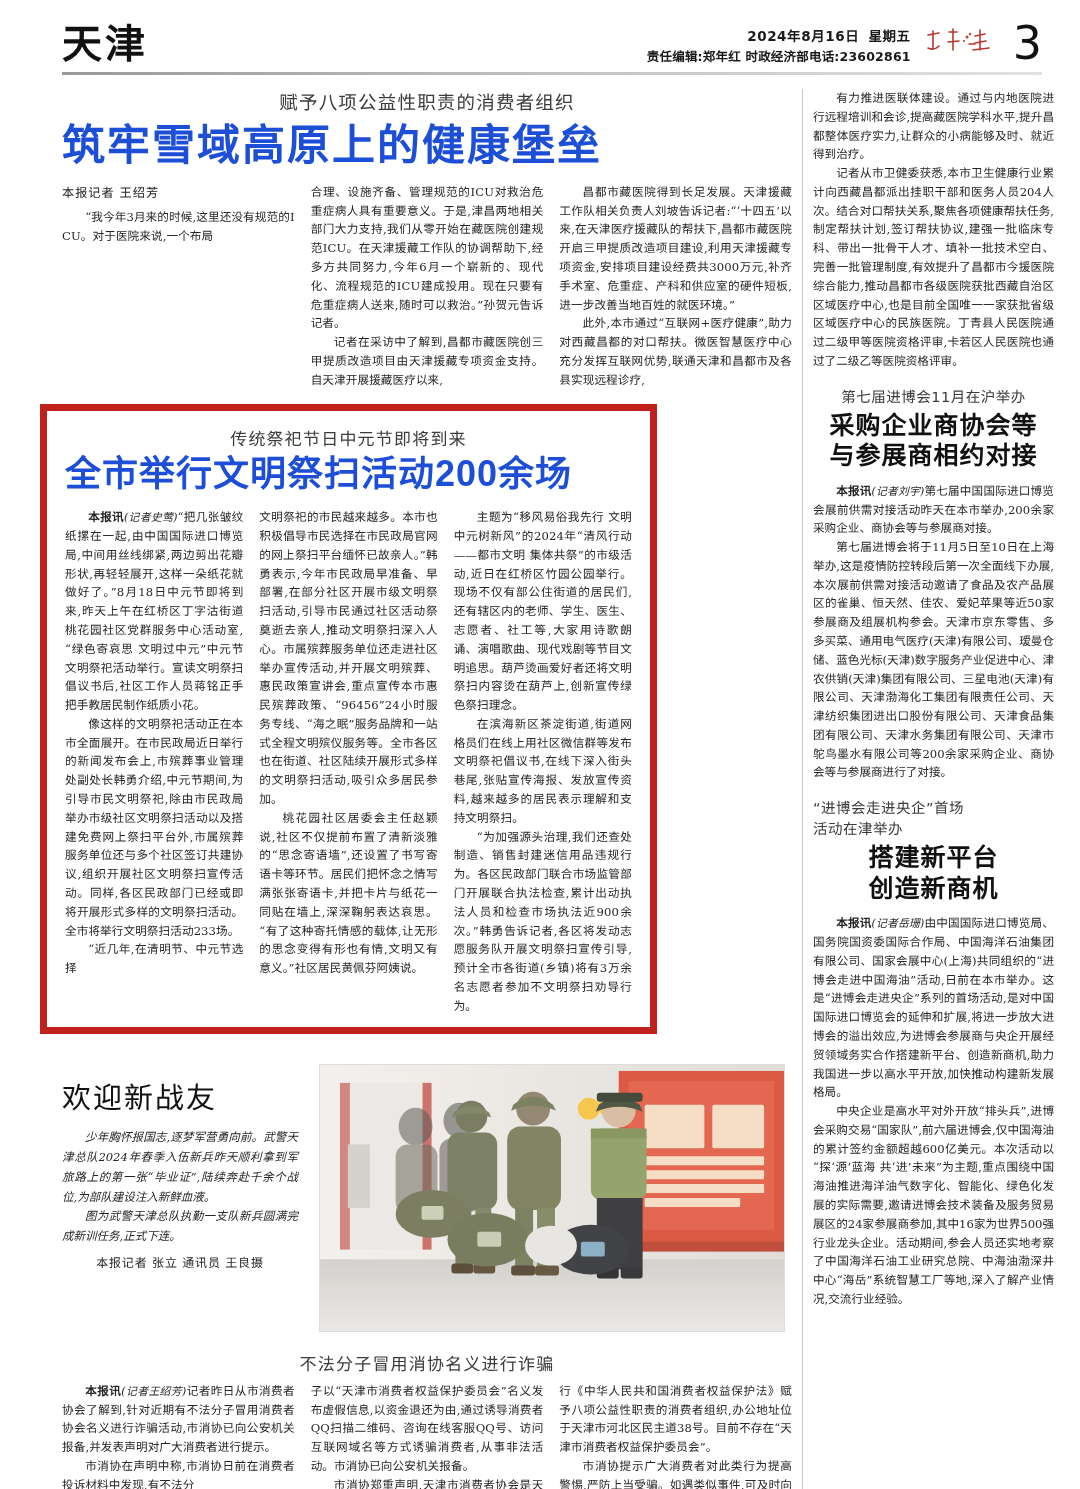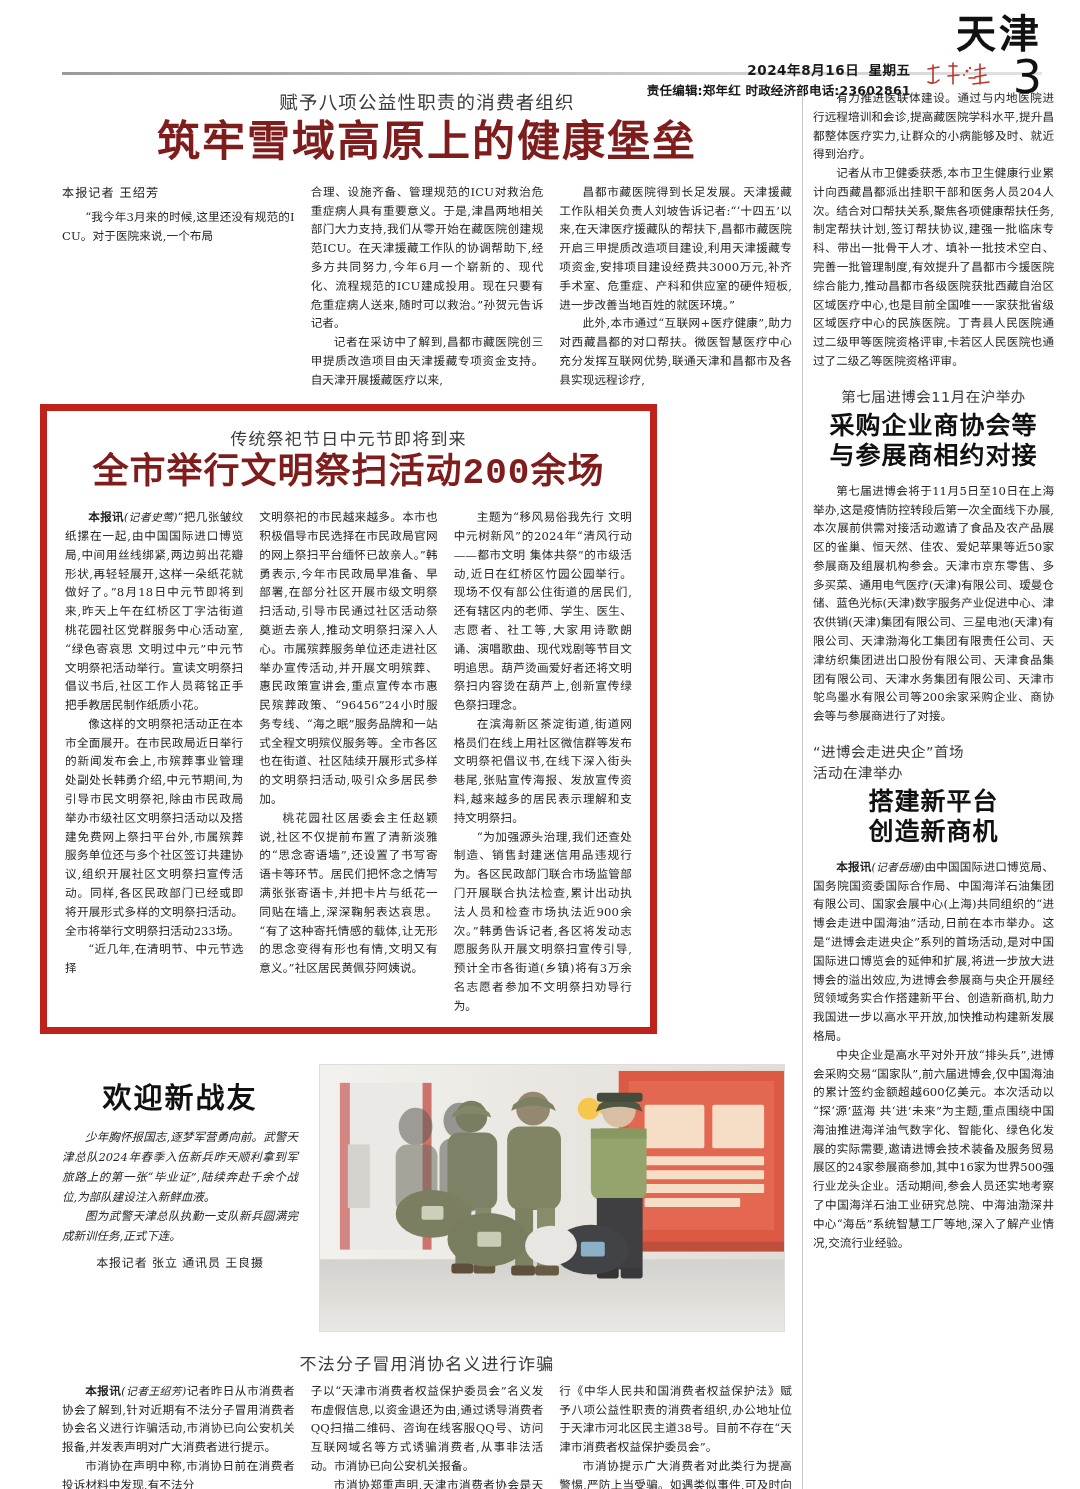--- a/index.html
+++ b/index.html
@@ -24,21 +24,20 @@
     position: relative;
   }
 
   
   .masthead {
     display: flex;
     align-items: flex-end;
     justify-content: space-between;
     padding: 14px 38px 6px 62px;
     height: 72px;
-    flex-direction: column;
   }
   .masthead-title {
     font-family: "DejaVu Sans", "Liberation Sans", sans-serif;
     font-weight: 700;
     font-size: 40px;
     letter-spacing: 3px;
     color: #111;
     line-height: 1;
     padding-bottom: 2px;
   }
@@ -106,26 +105,26 @@
     text-align: center;
     font-family: "DejaVu Sans", "Liberation Sans", sans-serif;
     font-size: 18.5px;
     font-weight: 500;
     color: #3b3b3b;
     letter-spacing: 1.2px;
     line-height: 1.5;
     margin-bottom: 4px;
   }
   .headline {
-    text-align: center;
-    font-family: Liberation Mono, monospace;
+    text-align: left;
+    font-family: Liberation Sans, sans-serif;
     font-weight: 700;
     font-size: 43px;
     letter-spacing: 2px;
-    color: #7f1d1d;
+    color: #1d4ed8;
     line-height: 1.12;
     margin: 2px 0 14px;
   }
 
   
   .cols3 { display: flex; gap: 16px; }
   .cols3 > .col { flex: 1 1 0; min-width: 0; }
 
   .col p, .col .para {
     font-family: "DejaVu Serif", "Liberation Serif", serif;
@@ -208,24 +207,24 @@
     color: #262626;
     word-break: break-all;
   }
   .rail-gap { height: 16px; }
 
   
   .mid-row { display: flex; margin-top: 14px; gap: 14px; }
   .mid-left { width: 236px; flex: 0 0 236px; }
   .mid-left .sub-headline {
     font-family: "DejaVu Sans", "Liberation Sans", sans-serif;
-    font-weight: 700;
+    font-weight: 400;
     font-size: 29px;
     letter-spacing: 2px;
-    text-align: center;
+    text-align: left;
     color: #111;
     margin: 26px 0 12px;
   }
   .mid-left p {
     font-family: "DejaVu Serif", "Liberation Serif", serif;
     font-size: 11.5px;
     line-height: 1.72;
     text-align: justify;
     text-justify: inter-character;
     margin: 0;
@@ -451,20 +450,21 @@
 
       <p>有力推进医联体建设。通过与内地医院进行远程培训和会诊,提高藏医院学科水平,提升昌都整体医疗实力,让群众的小病能够及时、就近得到治疗。</p>
       <p>记者从市卫健委获悉,本市卫生健康行业累计向西藏昌都派出挂职干部和医务人员204人次。结合对口帮扶关系,聚焦各项健康帮扶任务,制定帮扶计划,签订帮扶协议,建强一批临床专科、带出一批骨干人才、填补一批技术空白、完善一批管理制度,有效提升了昌都市今援医院综合能力,推动昌都市各级医院获批西藏自治区区域医疗中心,也是目前全国唯一一家获批省级区域医疗中心的民族医院。丁青县人民医院通过二级甲等医院资格评审,卡若区人民医院也通过了二级乙等医院资格评审。</p>
 
       <div class="rail-gap"></div>
 
       <div>
         <div class="rail-kicker">第七届进博会11月在沪举办</div>
         <div class="rail-headline" style="white-space:pre-line">采购企业商协会等
 与参展商相约对接</div>
+        <p><span class="lead-tag">本报讯</span><span class="reporter-tag">(记者刘宇)</span><span>第七届中国国际进口博览会展前供需对接活动昨天在本市举办,200余家采购企业、商协会等与参展商对接。</span></p>
         <p>第七届进博会将于11月5日至10日在上海举办,这是疫情防控转段后第一次全面线下办展,本次展前供需对接活动邀请了食品及农产品展区的雀巢、恒天然、佳农、爱妃苹果等近50家参展商及组展机构参会。天津市京东零售、多多买菜、通用电气医疗(天津)有限公司、瑷曼仓储、蓝色光标(天津)数字服务产业促进中心、津农供销(天津)集团有限公司、三星电池(天津)有限公司、天津渤海化工集团有限责任公司、天津纺织集团进出口股份有限公司、天津食品集团有限公司、天津水务集团有限公司、天津市鸵鸟墨水有限公司等200余家采购企业、商协会等与参展商进行了对接。</p>
       </div>
 
       <div class="rail-gap"></div>
 
       <div>
         <div class="rail-kicker lefty" style="white-space:pre-line">“进博会走进央企”首场
 活动在津举办</div>
         <div class="rail-headline" style="white-space:pre-line">搭建新平台
 创造新商机</div>

